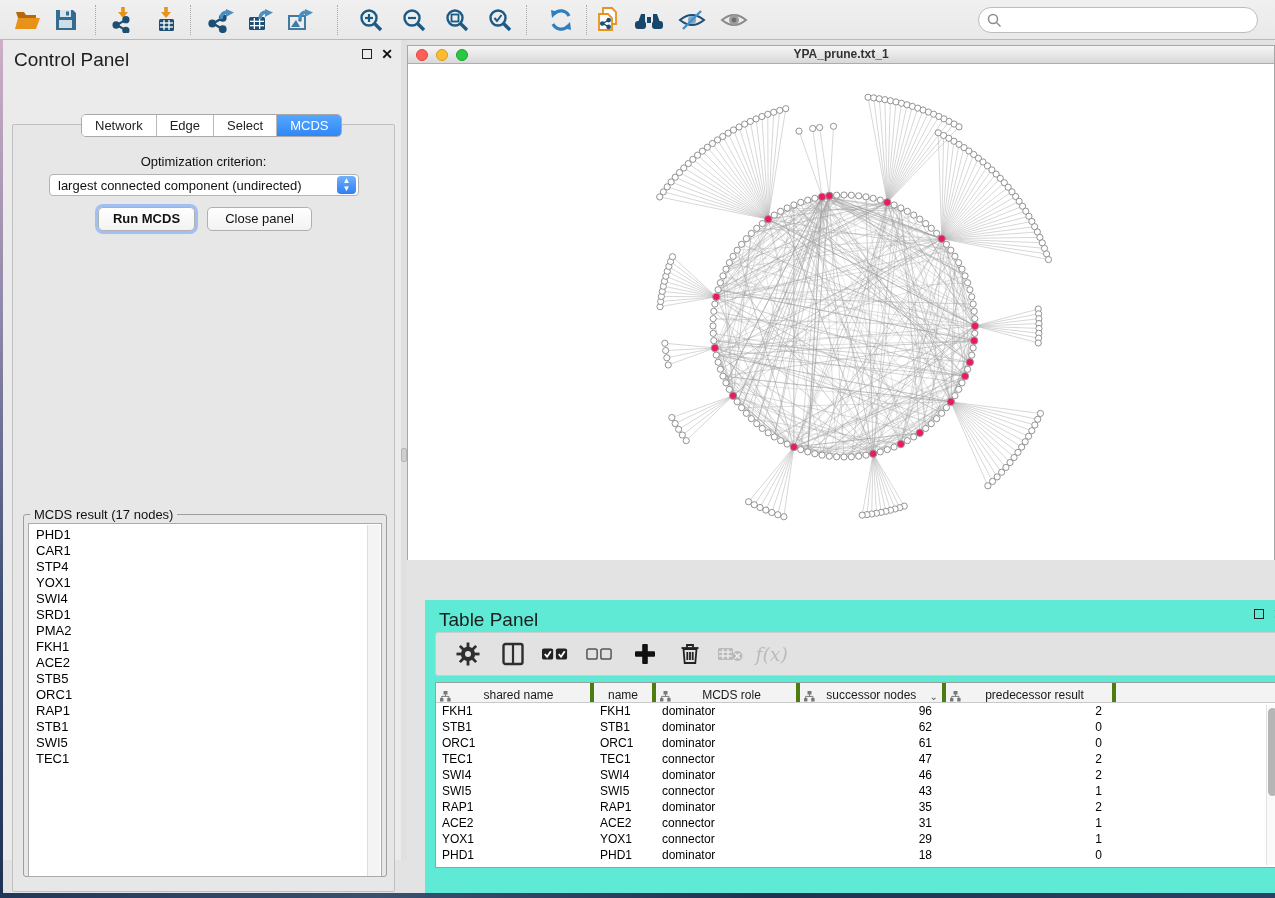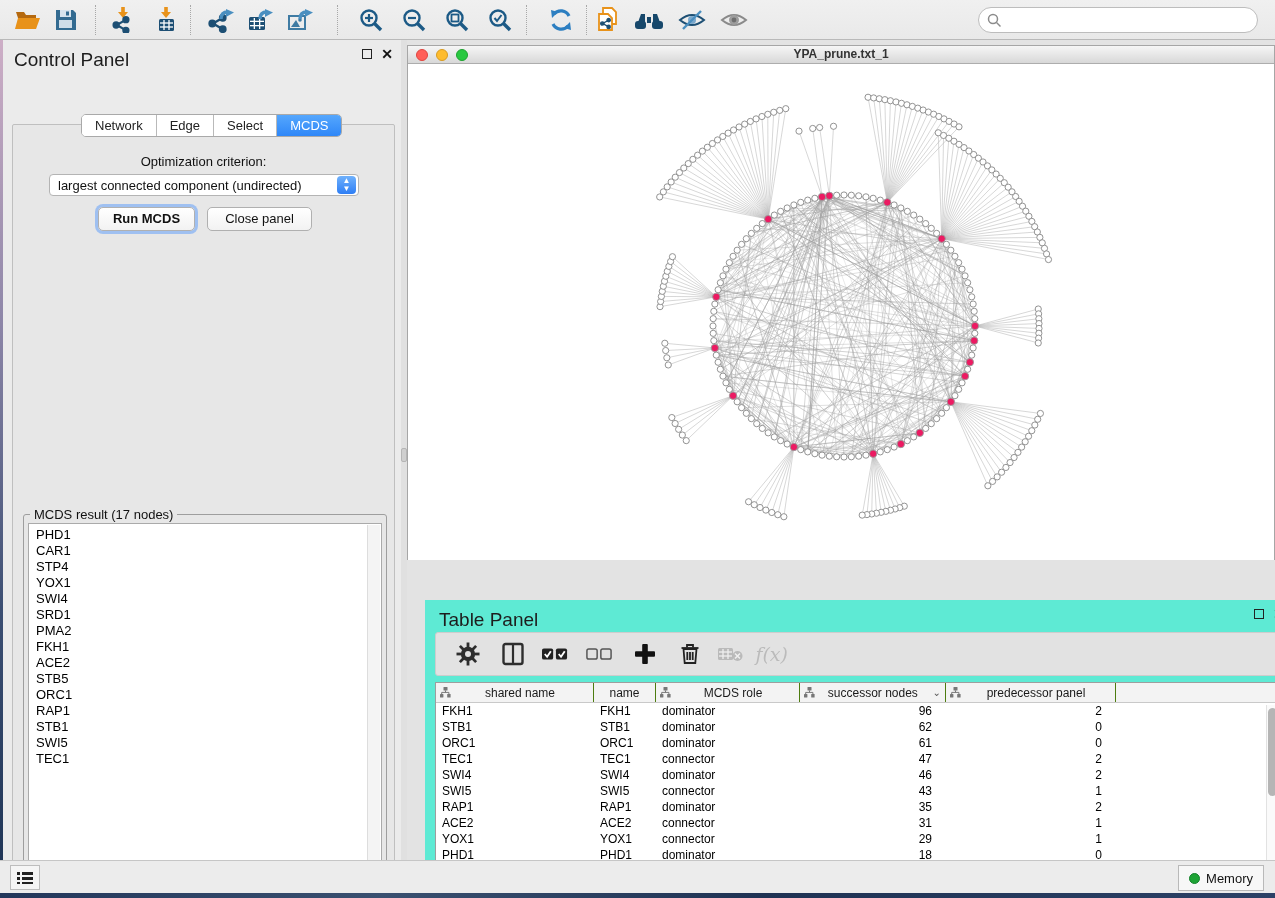--- a/index.html
+++ b/index.html
@@ -86,21 +86,21 @@
   .tp-header .panel-title { position:absolute; left:14px; top:3px; }
   .tp-toolbar { position:absolute; left:10px; top:32px; width:846px; height:44px;
     background:#e2e2e2; border:1px solid #cdcdcd; border-radius:3px; display:flex; align-items:center; gap:18px; padding-left:18px; }
   .tpt-icon { width:26px; height:26px; display:flex; align-items:center; justify-content:flex-end; }
   .tpt-icon.disabled { opacity:.45; }
   .fx-glyph { font-family:"DejaVu Serif", serif; font-style:italic; font-size:19px; color:#8d8d8d; }
 
   .node-table { position:absolute; left:10px; top:82px; width:846px; height:186px;
     background:#fff; border:1px solid #9e9e9e; overflow:hidden; }
   .nt-headrow { position:relative; display:flex; height:20px; background:#f3f3f3; border-bottom:1px solid #c9c9c9; }
-  .th { display:flex; align-items:center; border-right:1px solid #4d7c0f; font-size:12px; color:#1a1a1a; padding:0 4px; }
+  .th { display:flex; align-items:flex-end; border-right:4px solid #4d7c0f; font-size:12px; color:#1a1a1a; padding:0 4px; }
   .th .th-label { flex:1; text-align:center; white-space:nowrap; overflow:hidden; }
   .sort-chev { font-size:10px; color:#555; margin-left:2px; }
   .tr { display:flex; height:16px; font-size:12px; color:#000; }
   .td { padding:0 6px; white-space:nowrap; overflow:hidden; line-height:16px; }
   .td.num { text-align:right; padding-right:14px; }
   .nt-scroll { position:absolute; right:2px; top:22px; width:12px; height:160px; background:#fafafa; border-left:1px solid #e2e2e2; }
   .nt-thumb { position:absolute; left:1px; top:3px; width:9px; height:88px; background:#b5b5b5; border-radius:5px; }
   .tp-tabs { position:absolute; left:250px; top:272px; }
 
   
@@ -1255,21 +1255,21 @@
           </div>
           <div class="th" style="width:170px">
             <svg width="11" height="11" viewBox="0 0 11 11">
               <g fill="#777">
                 <rect x="3.5" y="0" width="4" height="3.4" rx="0.5"></rect>
                 <rect x="0" y="7" width="3.4" height="3.4" rx="0.5"></rect>
                 <rect x="7.2" y="7" width="3.4" height="3.4" rx="0.5"></rect>
               </g>
               <path d="M5.5 3.4 v2 M1.7 7 v-1.6 h7.2 V7" stroke="#777" fill="none"></path>
             </svg>
-            <span class="th-label">predecessor panel</span>
+            <span class="th-label">predecessor result</span>
           </div>
         </div>
       <div id="nt-body">
           <div class="tr">
             <div class="td" style="width:158px">FKH1</div>
             <div class="td" style="width:62px">FKH1</div>
             <div class="td" style="width:144px">dominator</div>
             <div class="td num" style="width:146px">96</div>
             <div class="td num" style="width:170px">2</div>
           </div>
@@ -1336,33 +1336,15 @@
             <div class="td num" style="width:146px">18</div>
             <div class="td num" style="width:170px">0</div>
           </div>
         </div>
       <div class="nt-scroll">
           <div class="nt-thumb"></div>
         </div>
     </div>
   </div>
 
-  <div class="status-bar">
-    <div class="list-btn">
-      <svg width="16" height="14" viewBox="0 0 16 14">
-        <g fill="#222">
-            <rect x="0" y="1" width="3" height="3"></rect>
-            <rect x="0" y="6" width="3" height="3"></rect>
-            <rect x="0" y="11" width="3" height="2"></rect>
-        <rect x="5" y="1" width="11" height="3"></rect>
-            <rect x="5" y="6" width="11" height="3"></rect>
-            <rect x="5" y="11" width="11" height="2"></rect>
-          </g>
-      </svg>
-    </div>
-    <div class="memory-btn">
-      <span class="mem-dot"></span>
-      <span>Memory</span>
-    </div>
-  </div>
 
   <div class="bottom-strip"></div>
 </div>
 
 </body></html>

